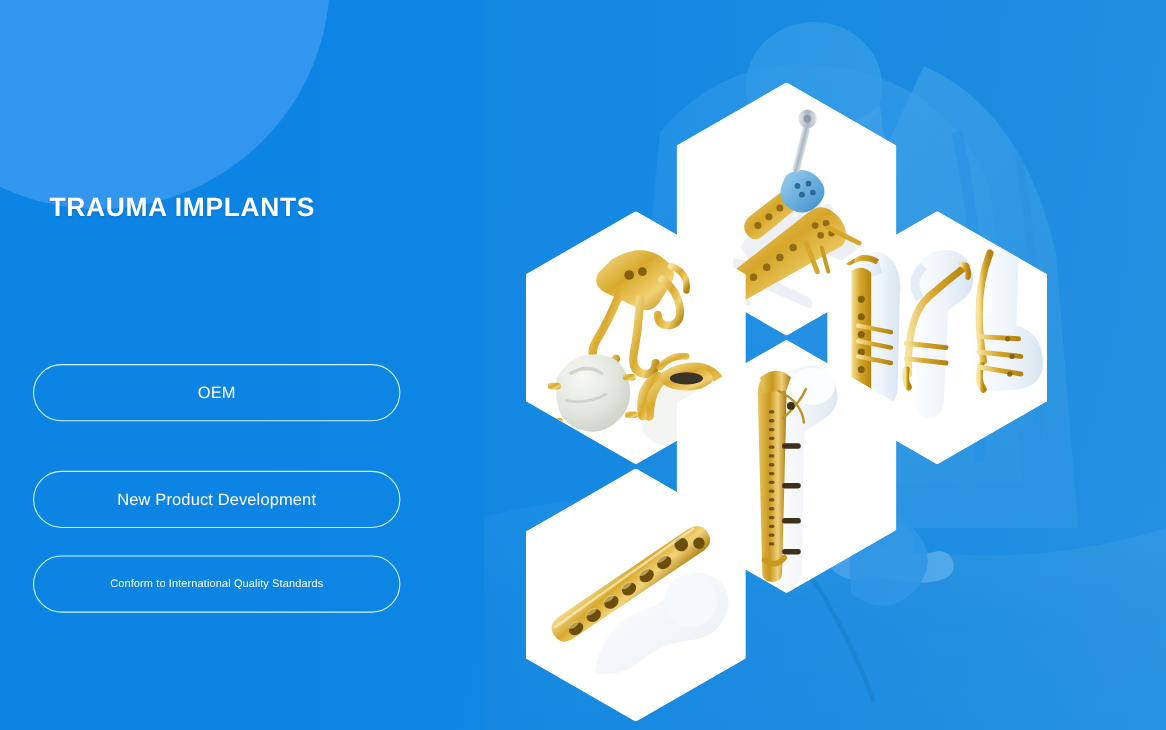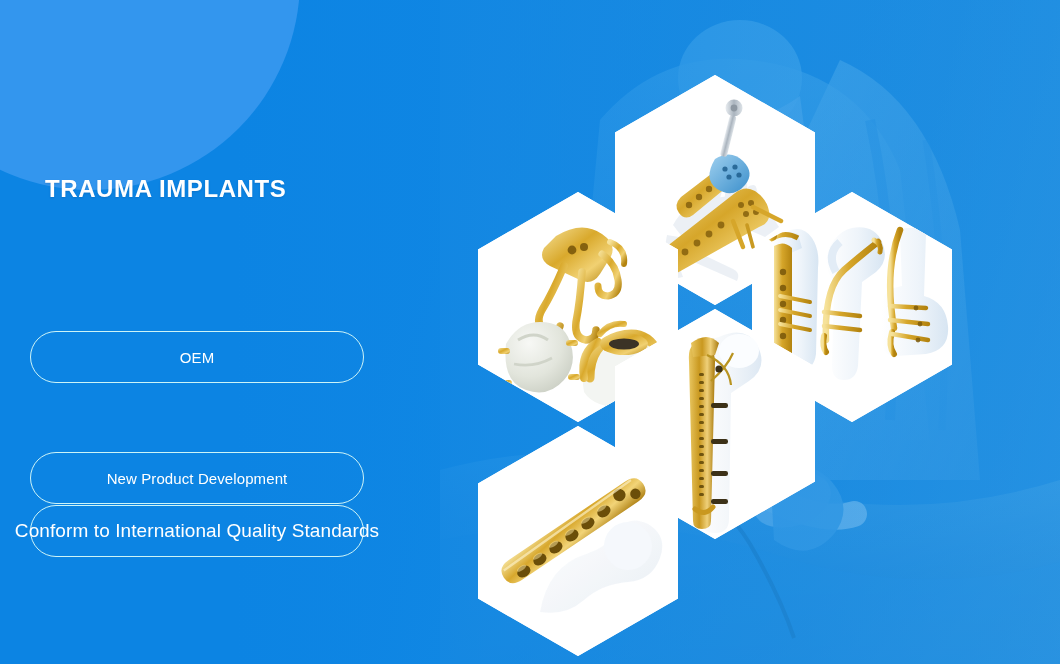--- a/index.html
+++ b/index.html
@@ -44,22 +44,22 @@
   .pill{
     position:absolute;left:30px;width:334px;height:52px;
     border:1.6px solid #cdf4f7;border-radius:26px;
     display:flex;align-items:center;justify-content:center;
     color:#ffffff;font-size:15px;letter-spacing:.1px;
     box-sizing:border-box;background:transparent;
     white-space:nowrap;
   }
   .pill.p0{top:259px;}
   .pill.p1{top:331px;}
-  .pill.p2{top:452px;}
-  .pill.p3{top:505px;font-size:19px;}
+  .pill.p2{top:428px;}
+  .pill.p3{top:505px;font-size:10px;}
 
   
   .hexwrap{position:absolute;left:430px;top:60px;width:630px;height:570px;}
   .hex{
     position:absolute;
     clip-path:polygon(50% 0%,100% 25%,100% 75%,50% 100%,0% 75%,0% 25%);
     background:#ffffff;
     overflow:hidden;
   }
   .hex svg{display:block;width:100%;height:100%;}

